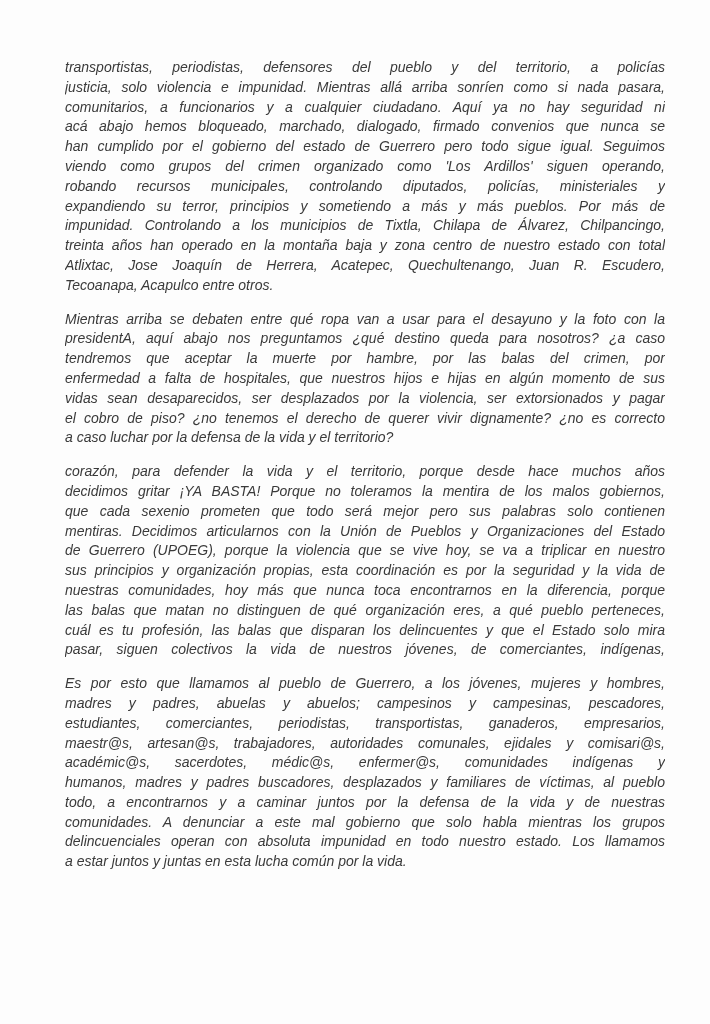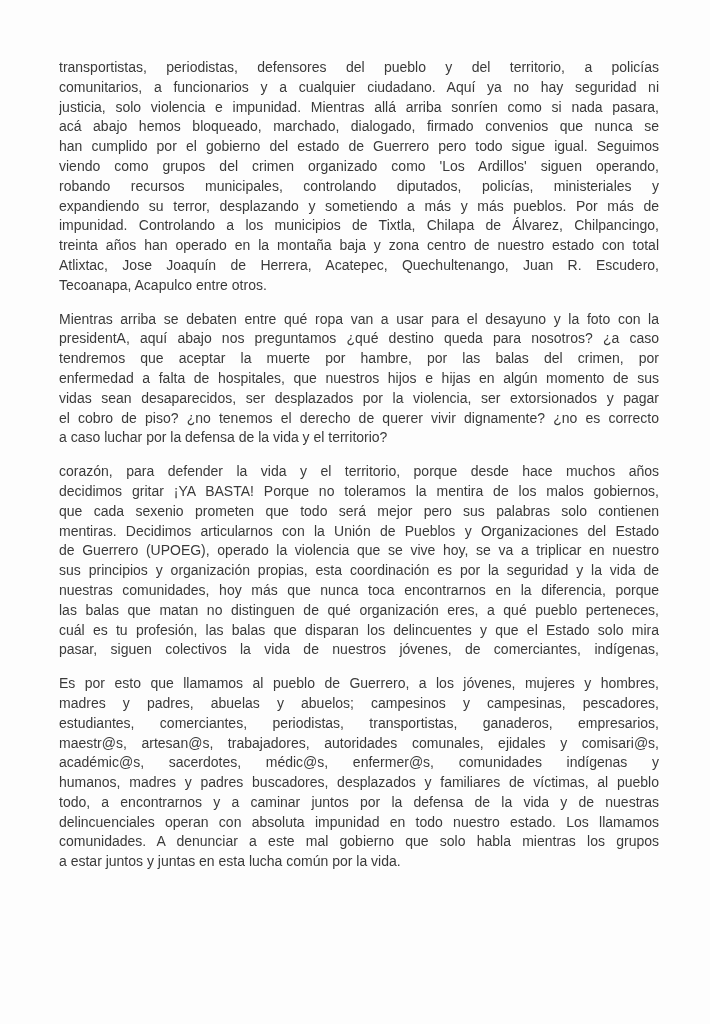--- a/index.html
+++ b/index.html
@@ -12,22 +12,23 @@
     width: 710px;
     height: 1024px;
     margin: 0 auto;
     background: #fdfdfd;
     overflow: hidden;
     font-family: "Liberation Sans", "DejaVu Sans", sans-serif;
   }
   .text-block {
     position: absolute;
     top: 58px;
-    left: 59px;
+    left: 65px;
     width: 600px;
+    font-style: italic;
   }
   .paragraph {
     margin: 0 0 14px 0;
     padding: 0;
   }
   .paragraph:last-child {
     margin-bottom: 0;
   }
   .line {
     font-size: 14px;
@@ -42,59 +43,59 @@
     text-align-last: left;
   }
 </style>
 </head>
 <body>
 
 <div class="page">
   <div class="text-block">
     <div class="paragraph">
         <div class="line">transportistas, periodistas, defensores del pueblo y del territorio, a policías</div>
+        <div class="line">justicia, solo violencia e impunidad. Mientras allá arriba sonríen como si nada pasara,</div>
         <div class="line">comunitarios, a funcionarios y a cualquier ciudadano. Aquí ya no hay seguridad ni</div>
-        <div class="line">justicia, solo violencia e impunidad. Mientras allá arriba sonríen como si nada pasara,</div>
         <div class="line">acá abajo hemos bloqueado, marchado, dialogado, firmado convenios que nunca se</div>
         <div class="line">han cumplido por el gobierno del estado de Guerrero pero todo sigue igual. Seguimos</div>
         <div class="line">viendo como grupos del crimen organizado como 'Los Ardillos' siguen operando,</div>
         <div class="line">robando recursos municipales, controlando diputados, policías, ministeriales y</div>
-        <div class="line">expandiendo su terror, desplazando y sometiendo a más y más pueblos. Por más de</div>
+        <div class="line">expandiendo su terror, principios y sometiendo a más y más pueblos. Por más de</div>
         <div class="line">impunidad. Controlando a los municipios de Tixtla, Chilapa de Álvarez, Chilpancingo,</div>
         <div class="line">treinta años han operado en la montaña baja y zona centro de nuestro estado con total</div>
         <div class="line">Atlixtac, Jose Joaquín de Herrera, Acatepec, Quechultenango, Juan R. Escudero,</div>
         <div class="line last">Tecoanapa, Acapulco entre otros.</div>
       </div>
     <div class="paragraph">
         <div class="line">Mientras arriba se debaten entre qué ropa van a usar para el desayuno y la foto con la</div>
         <div class="line">presidentA, aquí abajo nos preguntamos ¿qué destino queda para nosotros? ¿a caso</div>
         <div class="line">tendremos que aceptar la muerte por hambre, por las balas del crimen, por</div>
         <div class="line">enfermedad a falta de hospitales, que nuestros hijos e hijas en algún momento de sus</div>
         <div class="line">vidas sean desaparecidos, ser desplazados por la violencia, ser extorsionados y pagar</div>
         <div class="line">el cobro de piso? ¿no tenemos el derecho de querer vivir dignamente? ¿no es correcto</div>
         <div class="line last">a caso luchar por la defensa de la vida y el territorio?</div>
       </div>
     <div class="paragraph">
         <div class="line">corazón, para defender la vida y el territorio, porque desde hace muchos años</div>
         <div class="line">decidimos gritar ¡YA BASTA! Porque no toleramos la mentira de los malos gobiernos,</div>
         <div class="line">que cada sexenio prometen que todo será mejor pero sus palabras solo contienen</div>
         <div class="line">mentiras. Decidimos articularnos con la Unión de Pueblos y Organizaciones del Estado</div>
-        <div class="line">de Guerrero (UPOEG), operado la violencia que se vive hoy, se va a triplicar en nuestro</div>
+        <div class="line">de Guerrero (UPOEG), porque la violencia que se vive hoy, se va a triplicar en nuestro</div>
         <div class="line">sus principios y organización propias, esta coordinación es por la seguridad y la vida de</div>
         <div class="line">nuestras comunidades, hoy más que nunca toca encontrarnos en la diferencia, porque</div>
         <div class="line">las balas que matan no distinguen de qué organización eres, a qué pueblo perteneces,</div>
         <div class="line">cuál es tu profesión, las balas que disparan los delincuentes y que el Estado solo mira</div>
         <div class="line">pasar, siguen colectivos la vida de nuestros jóvenes, de comerciantes, indígenas,</div>
       </div>
     <div class="paragraph">
         <div class="line">Es por esto que llamamos al pueblo de Guerrero, a los jóvenes, mujeres y hombres,</div>
         <div class="line">madres y padres, abuelas y abuelos; campesinos y campesinas, pescadores,</div>
         <div class="line">estudiantes, comerciantes, periodistas, transportistas, ganaderos, empresarios,</div>
         <div class="line">maestr@s, artesan@s, trabajadores, autoridades comunales, ejidales y comisari@s,</div>
         <div class="line">académic@s, sacerdotes, médic@s, enfermer@s, comunidades indígenas y</div>
         <div class="line">humanos, madres y padres buscadores, desplazados y familiares de víctimas, al pueblo</div>
         <div class="line">todo, a encontrarnos y a caminar juntos por la defensa de la vida y de nuestras</div>
+        <div class="line">comunidades. A denunciar a este mal gobierno que solo habla mientras los grupos</div>
         <div class="line">delincuenciales operan con absoluta impunidad en todo nuestro estado. Los llamamos</div>
-        <div class="line">comunidades. A denunciar a este mal gobierno que solo habla mientras los grupos</div>
         <div class="line last">a estar juntos y juntas en esta lucha común por la vida.</div>
       </div>
   </div>
 </div>
 
 </body></html>

